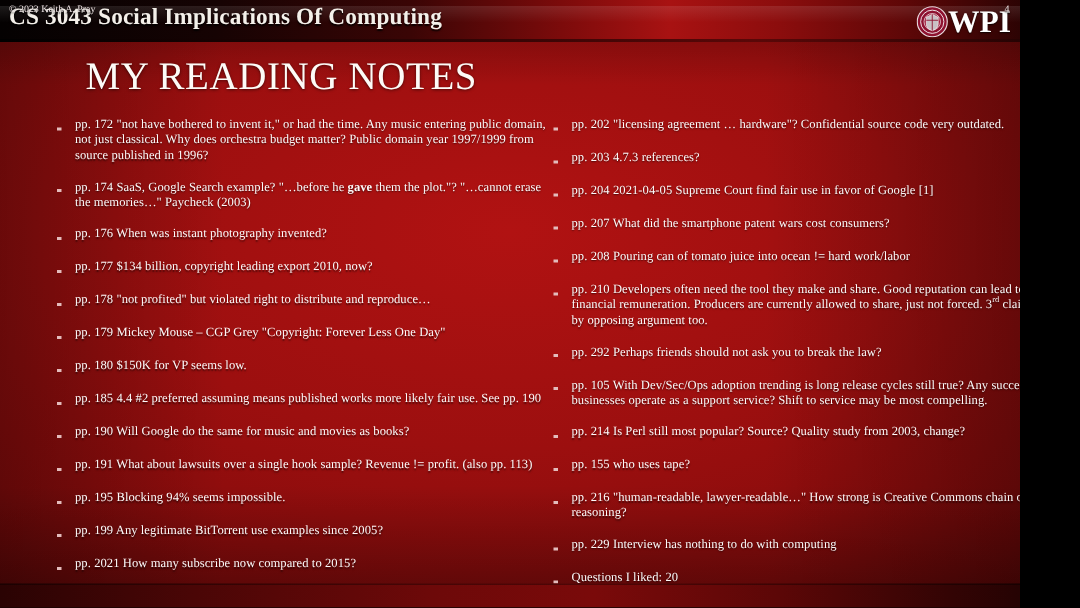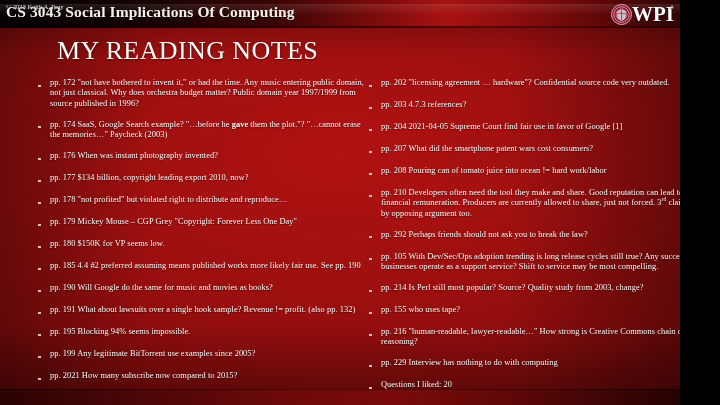--- a/index.html
+++ b/index.html
@@ -202,21 +202,21 @@
       <div class="bullet-row">
         <div class="bullet-mark"><span></span></div>
         <div class="bullet-text">pp. 185 4.4 #2 preferred assuming means published works more likely fair use. See pp. 190</div>
       </div>
       <div class="bullet-row">
         <div class="bullet-mark"><span></span></div>
         <div class="bullet-text">pp. 190 Will Google do the same for music and movies as books?</div>
       </div>
       <div class="bullet-row">
         <div class="bullet-mark"><span></span></div>
-        <div class="bullet-text">pp. 191 What about lawsuits over a single hook sample? Revenue != profit. (also pp. 132)</div>
+        <div class="bullet-text">pp. 191 What about lawsuits over a single hook sample? Revenue != profit. (also pp. 113)</div>
       </div>
       <div class="bullet-row">
         <div class="bullet-mark"><span></span></div>
         <div class="bullet-text">pp. 195 Blocking 94% seems impossible.</div>
       </div>
       <div class="bullet-row">
         <div class="bullet-mark"><span></span></div>
         <div class="bullet-text">pp. 199 Any legitimate BitTorrent use examples since 2005?</div>
       </div>
       <div class="bullet-row">

